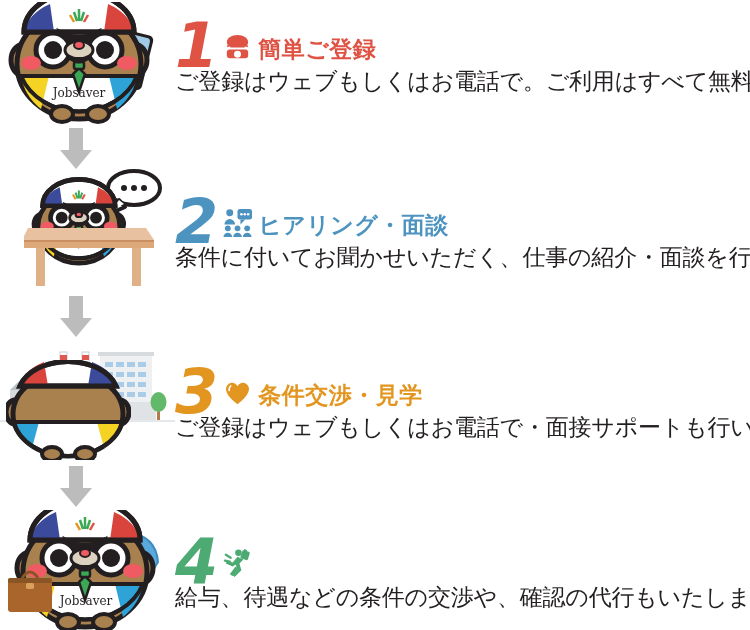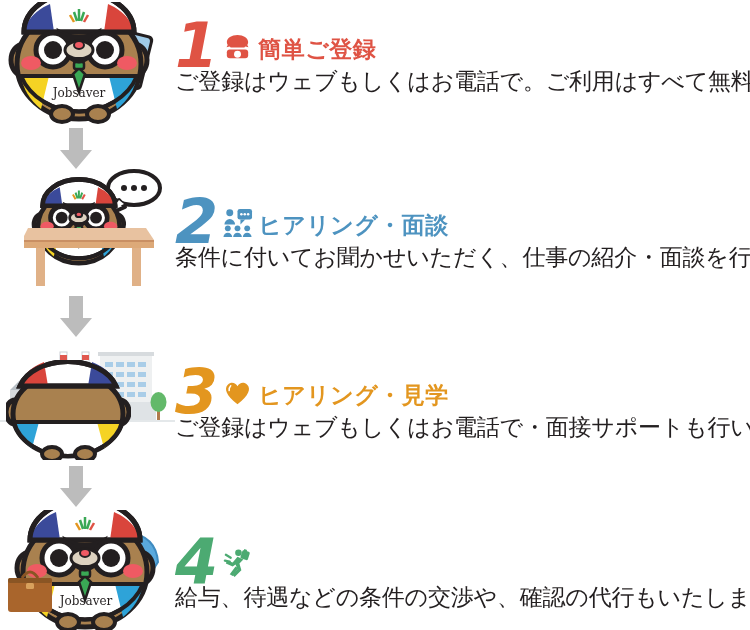--- a/index.html
+++ b/index.html
@@ -364,21 +364,21 @@
     </div>
     <div class="textblock">
       <div class="headrow">
         <span class="bignum c-org">3</span>
         <span class="heading c-org">
           <span class="headicon">
             <svg width="31" height="31" viewBox="0 0 32 32">
               <path d="M16 28 C4 19 2 12 6 8 C9.5 4.6 14 6 16 9.5 C18 6 22.5 4.6 26 8 C30 12 28 19 16 28 z" fill="#e3961f"></path>
               <path d="M9 9 q-2 2 -1.6 5" stroke="#ffffff" stroke-width="1.6" fill="none" stroke-linecap="round"></path>
             </svg>
-          </span><span>ヒアリング・見学</span>
+          </span><span>条件交渉・見学</span>
         </span>
       </div>
       <div class="desc">ご登録はウェブもしくはお電話で・面接サポートも行います。</div>
     </div>
   </div>
 
   <div class="arrow arrow-3">
     <svg width="40" height="42" viewBox="0 0 40 42">
       <path d="M13 0 h14 v22 h9 L20 41 L4 22 h9 z" fill="#bcbcbc"></path>
     </svg>

